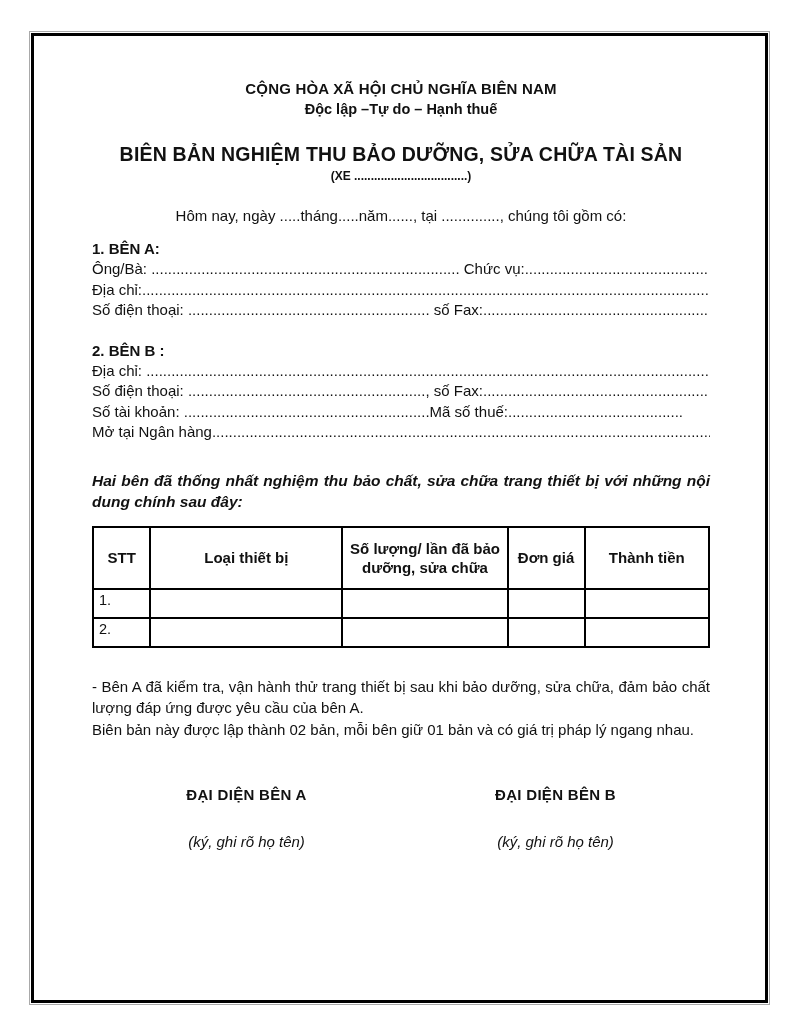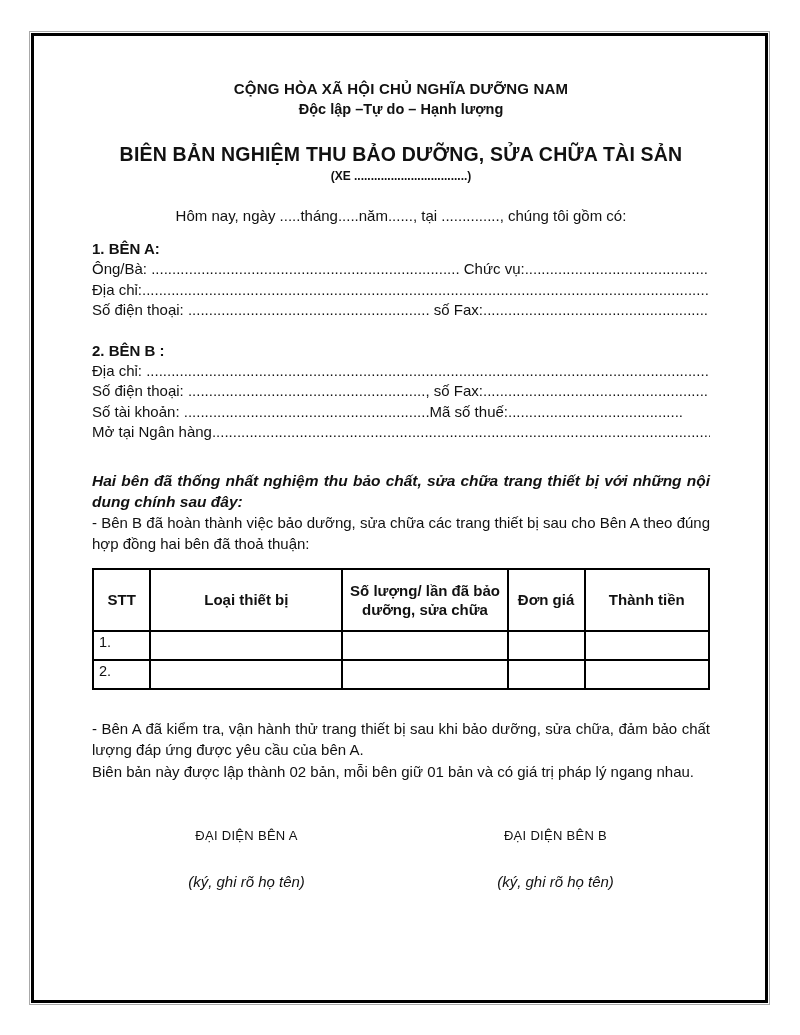--- a/index.html
+++ b/index.html
@@ -96,33 +96,33 @@
     margin-top: 28px;
     font-size: 15px;
     line-height: 21.5px;
     text-align: justify;
   }
   .signatures {
     display: flex;
     margin-top: 46px;
   }
   .sig-block { width: 50%; text-align: center; }
-  .sig-title { font-size: 13px; font-weight: normal; letter-spacing: 0.3px; }
+  .sig-title { font-size: 15px; font-weight: bold; letter-spacing: 0.3px; }
   .sig-note { font-size: 15px; font-style: italic; margin-top: 30px; }
 </style>
 </head>
 <body>
 
 <div class="sheet">
   <div class="page-border">
     <div class="content">
 
       <div class="nat-header">
-        <div class="nat-line1">CỘNG HÒA XÃ HỘI CHỦ NGHĨA DƯỠNG NAM</div>
-        <div class="nat-line2">Độc lập –Tự do – Hạnh lượng</div>
+        <div class="nat-line1">CỘNG HÒA XÃ HỘI CHỦ NGHĨA BIÊN NAM</div>
+        <div class="nat-line2">Độc lập –Tự do – Hạnh thuế</div>
       </div>
 
       <div class="page-title">BIÊN BẢN NGHIỆM THU BẢO DƯỠNG, SỬA CHỮA TÀI SẢN</div>
       <div class="page-subtitle">(XE ..................................)</div>
 
       <div class="intro">Hôm nay, ngày .....tháng.....năm......, tại .............., chúng tôi gồm có:</div>
 
       <div class="party">
         <div class="party-heading">1. BÊN A:</div>
         <div class="fill-line">Ông/Bà: .......................................................................... Chức vụ:............................................</div>
@@ -132,21 +132,20 @@
 
       <div class="party party-b">
         <div class="party-heading">2. BÊN B :</div>
         <div class="fill-line">Địa chỉ: ......................................................................................................................................................</div>
         <div class="fill-line">Số điện thoại: ........................................................., số Fax:......................................................</div>
         <div class="fill-line">Số tài khoản: ...........................................................Mã số thuế:..........................................</div>
         <div class="fill-line">Mở tại Ngân hàng................................................................................................................................</div>
       </div>
 
       <div class="agreement-bold">Hai bên đã thống nhất nghiệm thu bảo chất, sửa chữa trang thiết bị với những nội dung chính sau đây:</div>
-      <div class="agreement-note">- Bên B đã hoàn thành việc bảo dưỡng, sửa chữa các trang thiết bị sau cho Bên A theo đúng hợp đồng hai bên đã thoả thuận:</div>
 
       <table class="equip-table">
         <colgroup>
           <col style="width:9.3%">
           <col style="width:31.2%">
           <col style="width:26.8%">
           <col style="width:12.5%">
           <col style="width:20.2%">
         </colgroup>
         <thead>

